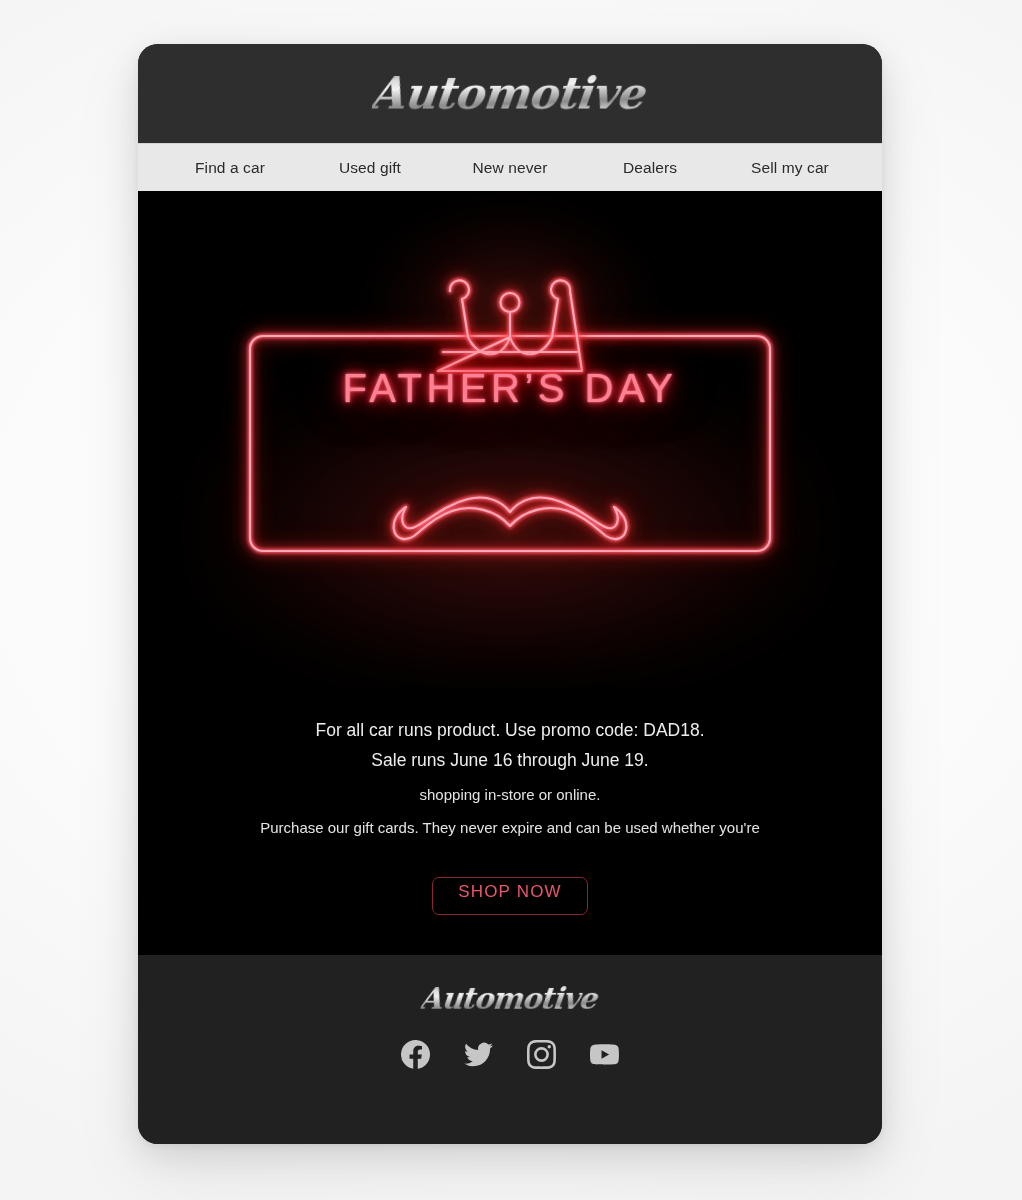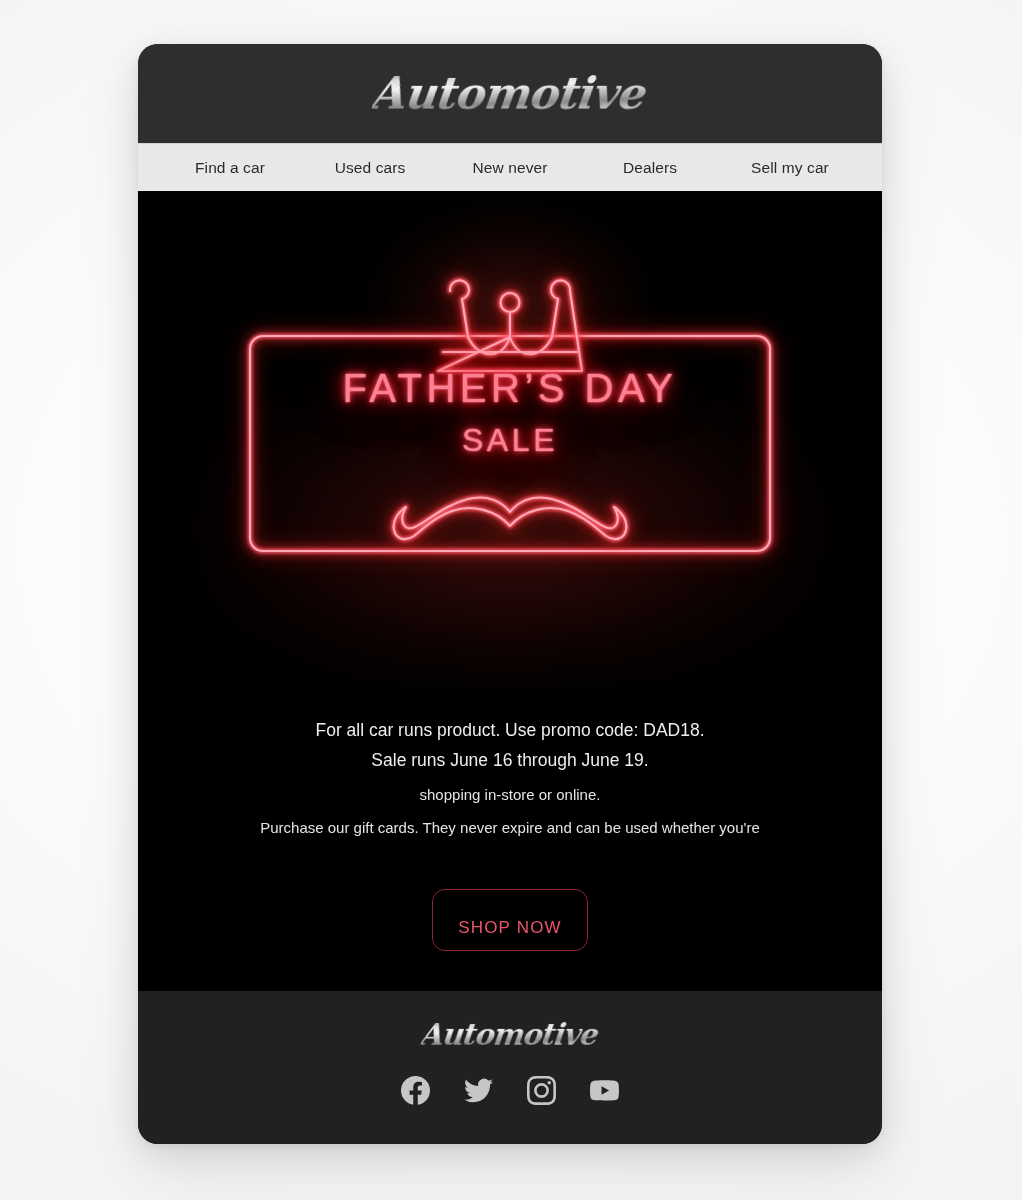--- a/index.html
+++ b/index.html
@@ -226,30 +226,29 @@
   .offer-line-sm {
     font-size: 15px;
     line-height: 1.72;
     color: #e4e4e4;
     margin-top: 7px;
   }
 
   .cta-wrap { text-align: center; padding-top: 36px; }
   .cta-button {
     display: inline-block;
-    padding: 28px 25px 12px;
+    padding: 4px 25px 12px;
     border: 1.6px solid #8d2433;
-    border-radius: 13px;
+    border-radius: 7px;
     background: transparent;
     color: #e8566c;
     font-size: 17px;
     letter-spacing: 1.2px;
     font-family: "Liberation Sans", sans-serif;
     cursor: pointer;
-    margin-top: 12px;
   }
 
   
   .email-footer {
     background: #212121;
     height: 191px;
     display: flex;
     flex-direction: column;
     align-items: center;
     justify-content: flex-start;
@@ -276,21 +275,21 @@
 <div class="stage">
 
   <div class="email-card">
 
     <div class="email-header">
       <div class="wordmark wordmark-header">Automotive</div>
     </div>
 
     <nav class="email-nav">
       <div class="nav-item">Find a car</div>
-      <div class="nav-item">Used cars</div>
+      <div class="nav-item">Used gift</div>
       <div class="nav-item">New never</div>
       <div class="nav-item">Dealers</div>
       <div class="nav-item">Sell my car</div>
     </nav>
 
     <div class="hero">
 
       <div class="neon-stage">
 
         <div class="neon-ambient"></div>
@@ -368,21 +367,20 @@
               <use href="#p-mous" class="tube-glow-far"></use>
               <use href="#p-mous" class="tube-glow-mid"></use>
               <use href="#p-mous" class="tube-glow-near"></use>
               <use href="#p-mous" class="tube-core"></use>
             </g>
           </svg>
         </div>
 
         <div class="neon-text-wrap">
           <div class="neon-line1">FATHER’S DAY</div>
-          <div class="neon-line2">SALE</div>
         </div>
       </div>
 
       <div class="offer">
 
         <div class="offer-body">
           <div class="offer-line-lg">For all car runs product. Use promo code: DAD18.</div>
           <div class="offer-line-lg">Sale runs June 16 through June 19.</div>
           <div class="offer-line-sm">shopping in-store or online.</div>
           <div class="offer-line-sm">Purchase our gift cards. They never expire and can be used whether you're</div>

